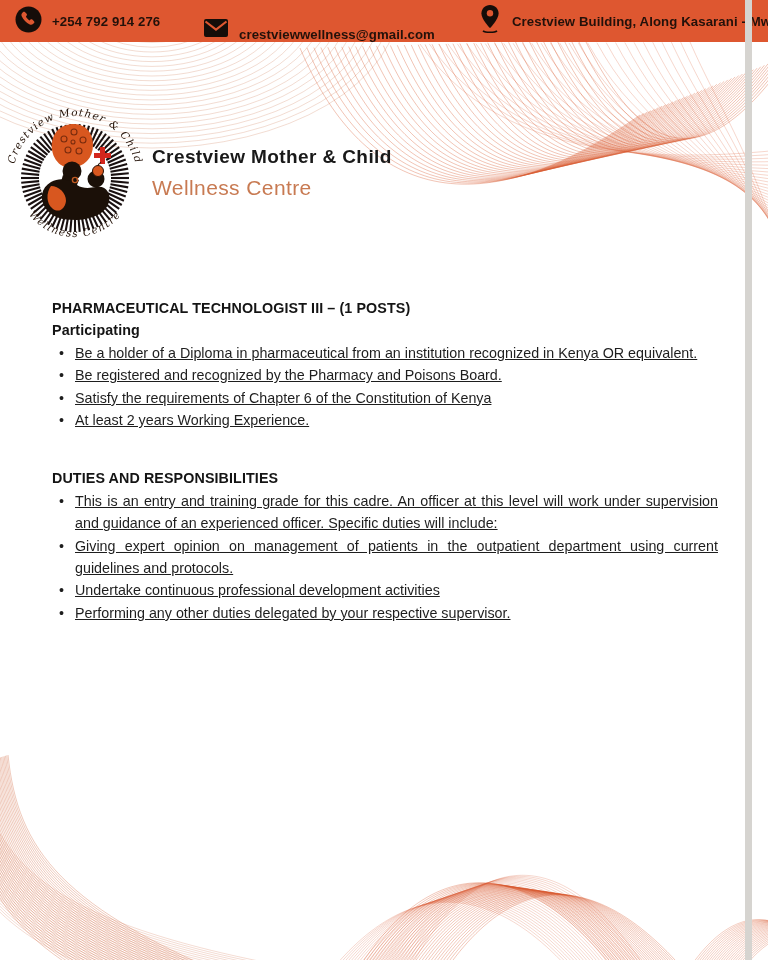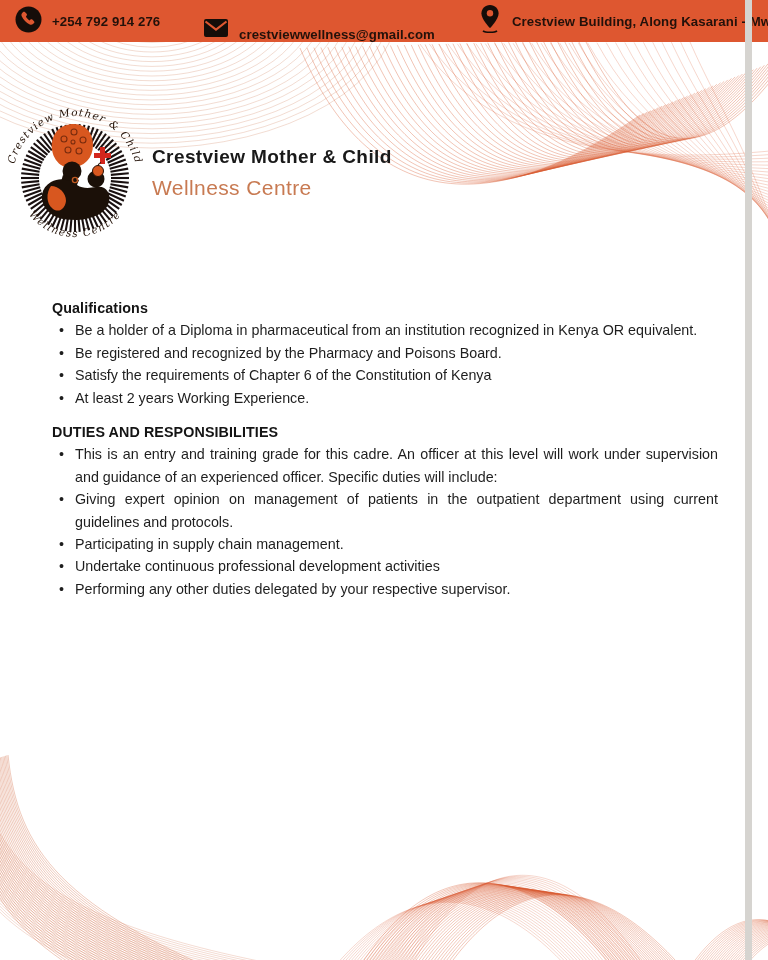--- a/index.html
+++ b/index.html
@@ -31,22 +31,22 @@
     position:absolute;left:152px;top:176px;z-index:2;
     font-size:21px;letter-spacing:.4px;color:#C87A52;
   }
   
   .content{
     position:absolute;left:52px;top:297px;width:666px;z-index:2;
     font-size:14.3px;line-height:22.4px;color:#1e1e1e;
   }
   .job-title{font-weight:bold;color:#141414;letter-spacing:.1px;}
   .sec-heading{font-weight:bold;color:#141414;letter-spacing:.1px;}
-  .sec-duties{margin-top:12px;}
-  ul.bullets{margin:0;padding:0;list-style:none;}
+  .sec-duties{margin-top:36px;}
+  ul.bullets{margin:0;padding:0;list-style:none;text-decoration:underline;}
   ul.bullets li{position:relative;padding-left:23px;text-align:justify;}
   ul.bullets li::before{content:"•";position:absolute;left:7px;top:0;color:#1e1e1e;}
 </style>
 </head>
 <body>
 
 <svg id="bg-decor" viewBox="0 0 768 960" aria-hidden="true">
     <ellipse cx="152" cy="2" rx="42" ry="26" fill="none" stroke="#C9734A" stroke-width="0.6" opacity="0.42"></ellipse>
     <ellipse cx="152" cy="2" rx="50.2" ry="30.8" fill="none" stroke="#C9734A" stroke-width="0.6" opacity="0.42"></ellipse>
     <ellipse cx="152" cy="2" rx="58.4" ry="35.6" fill="none" stroke="#C9734A" stroke-width="0.6" opacity="0.42"></ellipse>
@@ -428,34 +428,34 @@
         <path d="M92,73.5 q1,-2.5 3,-3" stroke="#2a1005" stroke-width="1.2" fill="none"></path>
       </g>
     </g>
   </svg>
 </div>
 
 <div class="brand-title">Crestview Mother &amp; Child</div>
 <div class="brand-sub">Wellness Centre</div>
 
 <main class="content">
+  <div class="job-title">PHARMACEUTICAL TECHNOLOGIST III – (1 POSTS)</div>
 
   <section>
-    <div class="sec-heading">Qualifications</div>
+    <div class="sec-heading">Participating</div>
     <ul class="bullets">
       <li>Be a holder of a Diploma in pharmaceutical from an institution recognized in Kenya OR equivalent.</li>
       <li>Be registered and recognized by the Pharmacy and Poisons Board.</li>
       <li>Satisfy the requirements of Chapter 6 of the Constitution of Kenya</li>
       <li>At least 2 years Working Experience.</li>
     </ul>
   </section>
 
   <section class="sec-duties">
     <div class="sec-heading">DUTIES AND RESPONSIBILITIES</div>
     <ul class="bullets">
       <li>This is an entry and training grade for this cadre. An officer at this level will work under supervision and guidance of an experienced officer. Specific duties will include:</li>
       <li>Giving expert opinion on management of patients in the outpatient department using current guidelines and protocols.</li>
-      <li>Participating in supply chain management.</li>
       <li>Undertake continuous professional development activities</li>
       <li>Performing any other duties delegated by your respective supervisor.</li>
     </ul>
   </section>
 </main>
 
 </body></html>

